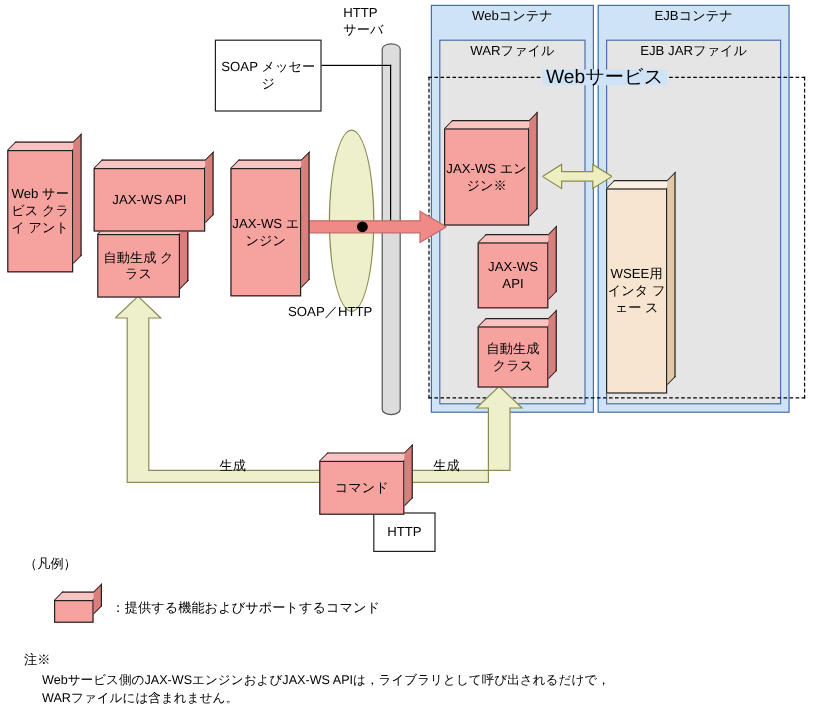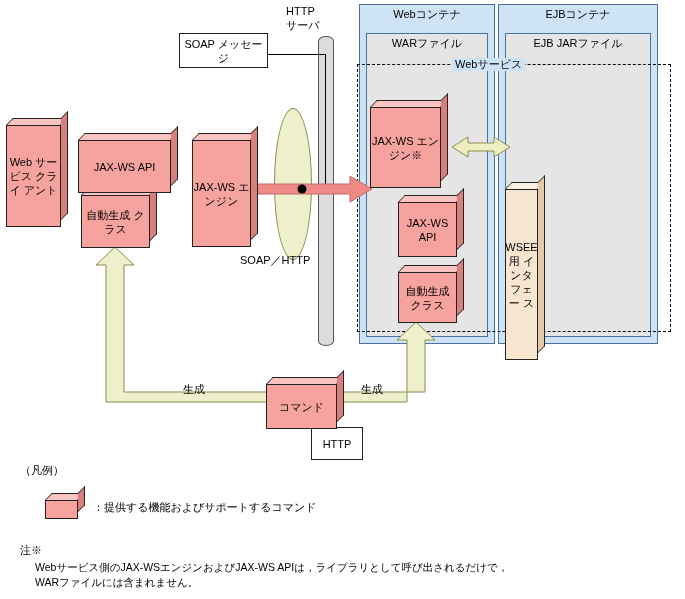--- a/index.html
+++ b/index.html
@@ -131,21 +131,21 @@
 
   
   .dashed-frame {
     position: absolute;
     border: 1.5px dashed #000;
     box-sizing: border-box;
   }
   .dashed-label {
     position: absolute;
     background: #cfe3f7;
-    font-size: 11px;
+    font-size: 16px;
     line-height: 13px;
     padding: 0 3px;
     white-space: nowrap;
   }
 
   
   .lbl {
     position: absolute;
     font-size: 11px;
     line-height: 14px;
@@ -185,21 +185,21 @@
   <div class="panel-outer abs" style="left:498px; top:4px; width:160px; height:340px;">
     <div class="panel-label">EJBコンテナ</div>
   </div>
   <div class="panel-inner abs" style="left:505px; top:33px; width:146px; height:304px;">
     <div class="panel-label">EJB JARファイル</div>
   </div>
 
   <div class="dashed-frame" style="left:357px; top:64px; width:314px; height:268px;"></div>
   <div class="dashed-label" style="left:452px; top:58px;">Webサービス</div>
 
-  <div class="plainbox" style="left:179px; top:33px; width:89px; height:35px;">
+  <div class="plainbox" style="left:179px; top:33px; width:89px; height:60px;">
     <span>SOAP
 メッセージ</span>
   </div>
 
   <div class="line" style="left:268px; top:54px; width:58px; height:1px;"></div>
   <div class="line" style="left:325px; top:54px; width:1px; height:132px;"></div>
 
   <div class="ellipse" style="left:274px; top:108px; width:38px; height:152px;"></div>
   <div class="lbl" style="left:240px; top:253px;">SOAP／HTTP</div>
 
@@ -246,21 +246,21 @@
 API</div>
   </div>
 
   <div class="box3d pink" style="left:398px; top:265px; width:66px; height:58px;">
     <div class="top"></div>
     <div class="side"></div>
     <div class="face">自動生成
 クラス</div>
   </div>
 
-  <div class="box3d beige" style="left:505px; top:150px; width:40px; height:178px;margin-top:32px;">
+  <div class="box3d beige" style="left:505px; top:150px; width:58px; height:178px;">
     <div class="top"></div>
     <div class="side"></div>
     <div class="face">WSEE用
 インタ
 フェー
 ス</div>
   </div>
 
 
   <svg class="svgwrap" style="left:232px; top:172px;" width="140" height="34">

